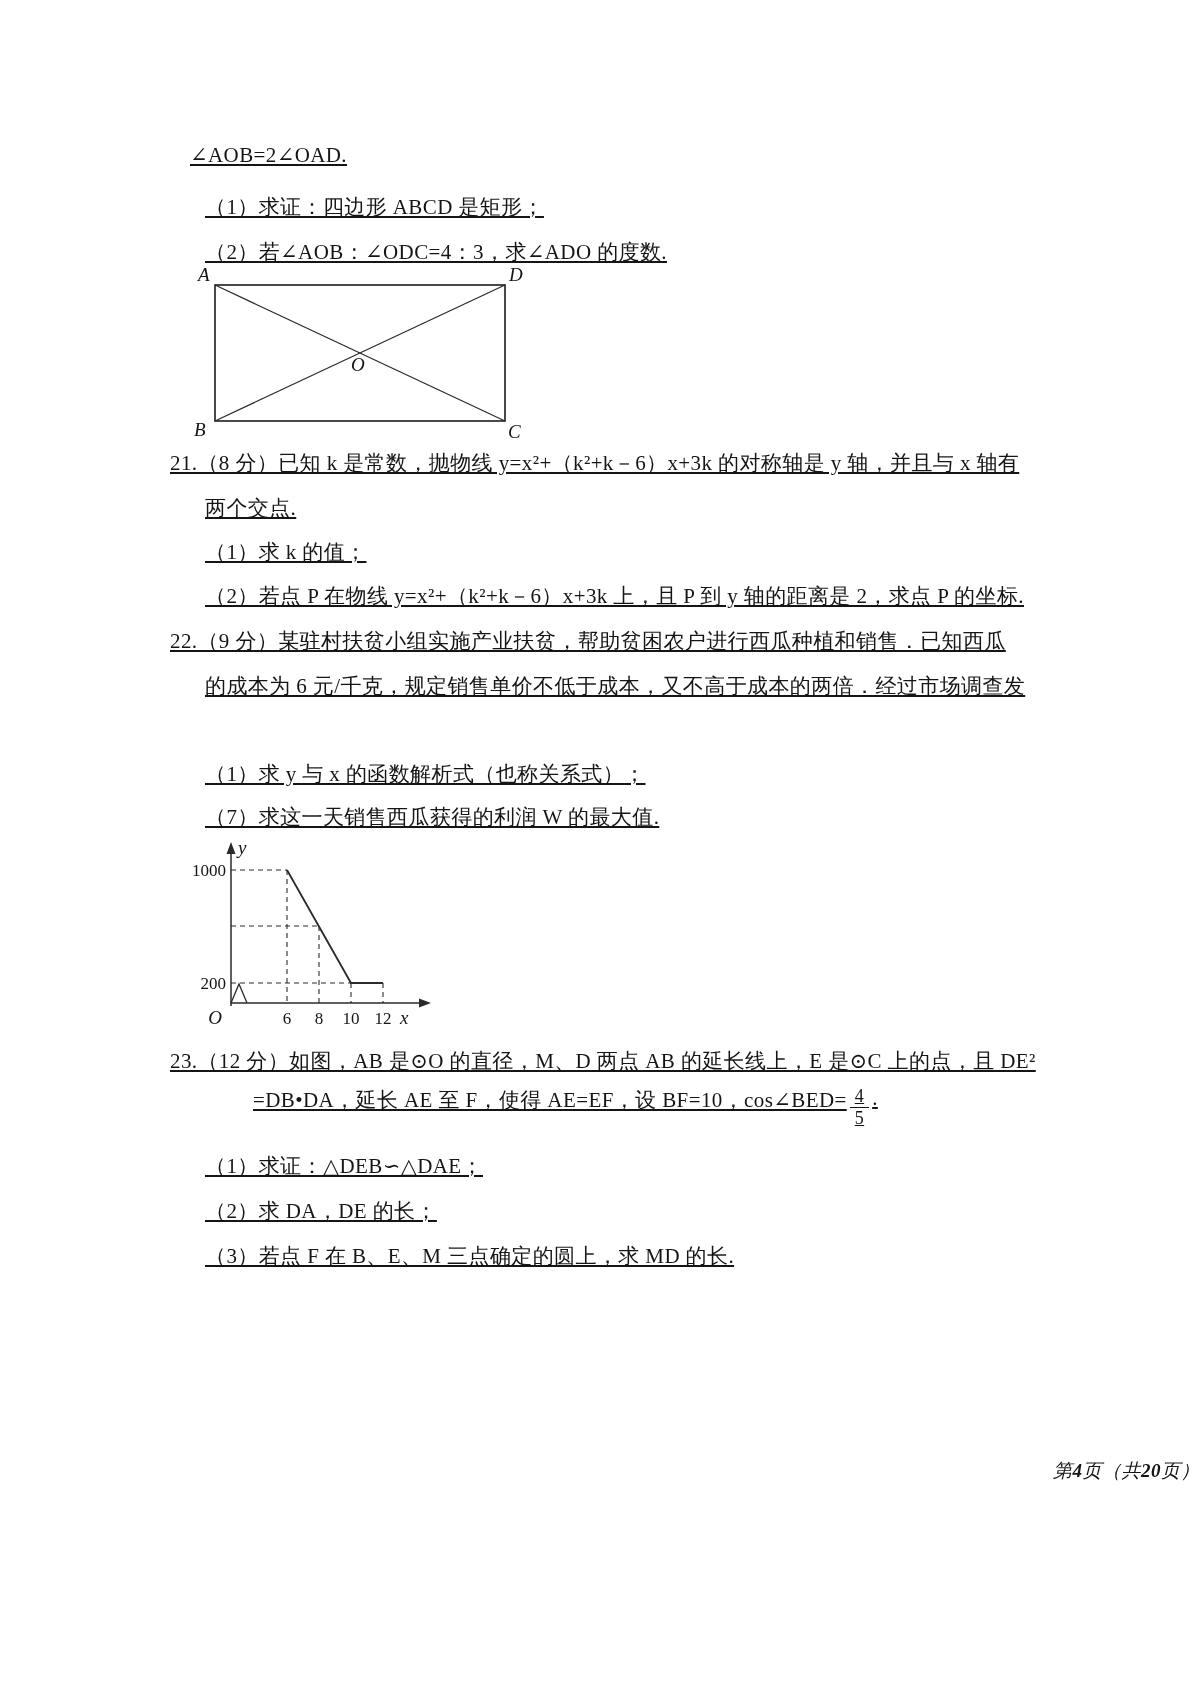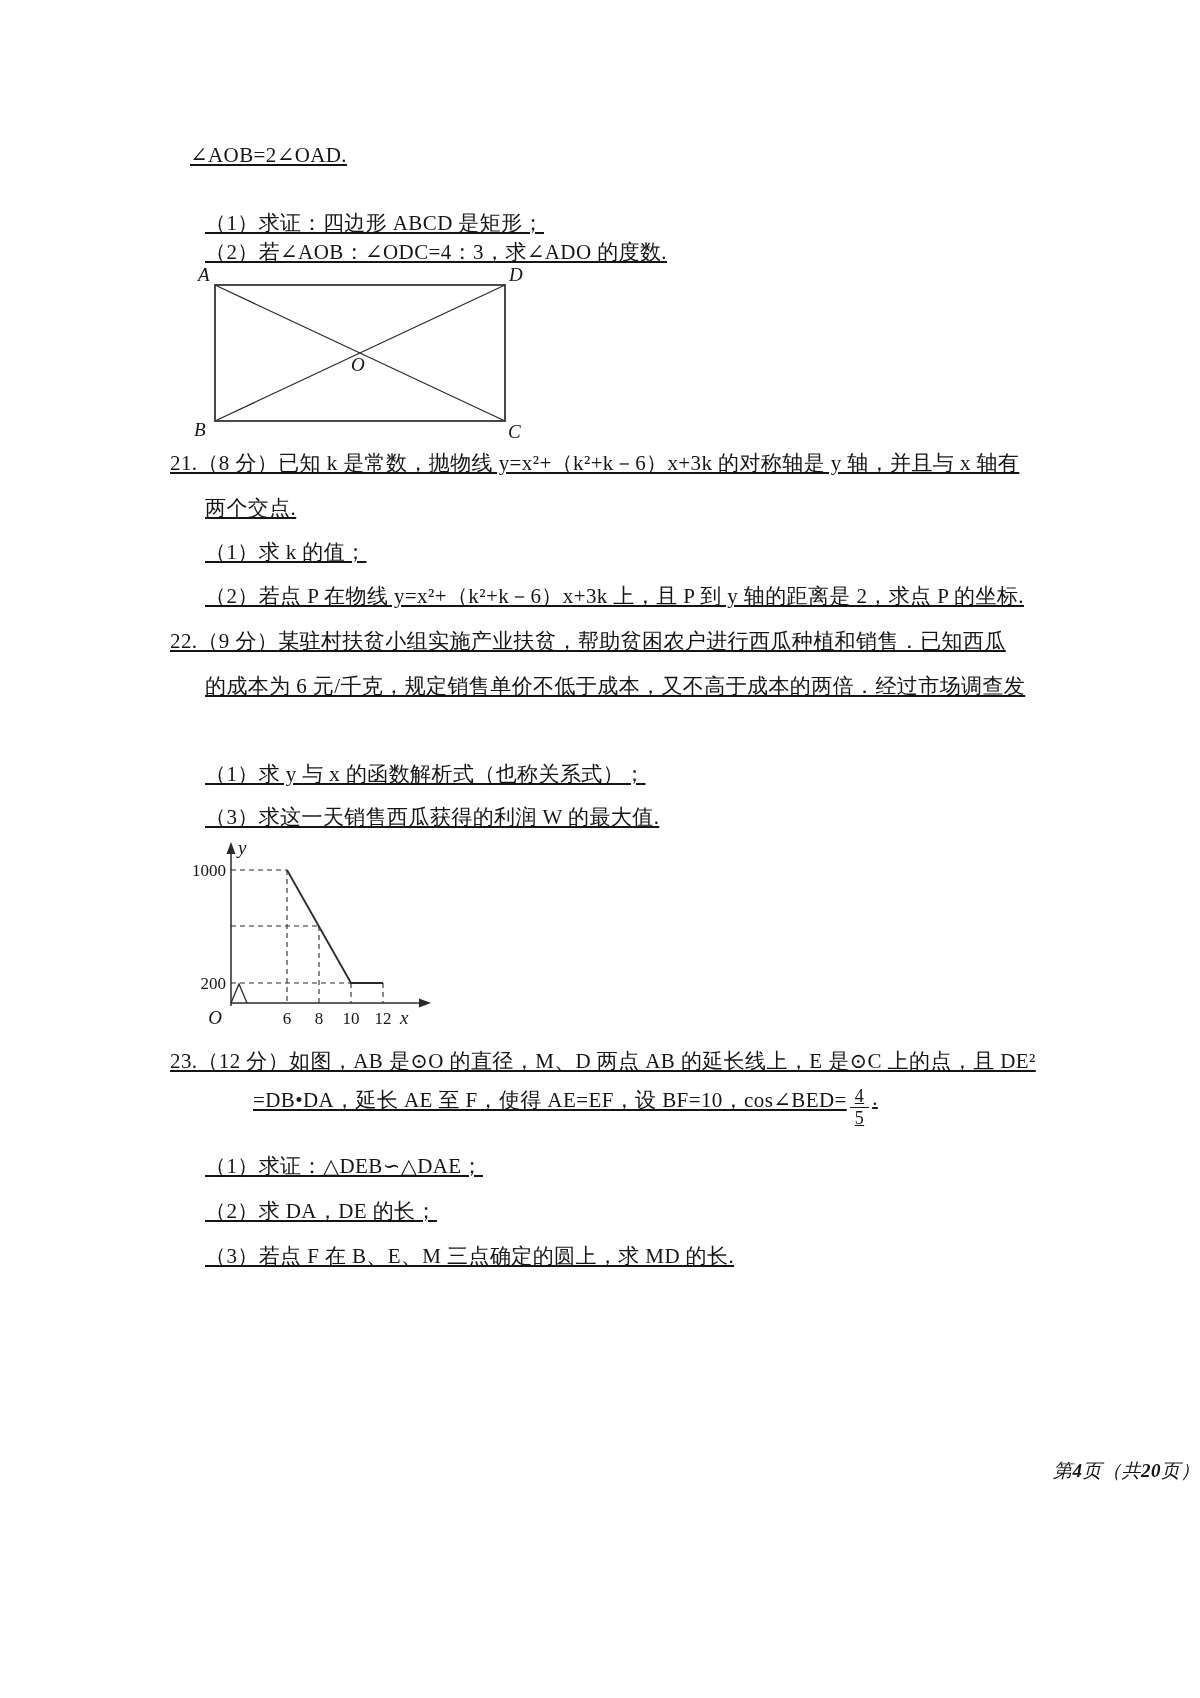--- a/index.html
+++ b/index.html
@@ -18,21 +18,21 @@
   svg text{font-family:"Liberation Serif","DejaVu Serif",serif;font-style:italic;
            font-size:19px;fill:#151515;}
   svg text.num{font-style:normal;font-size:17px;}
 </style>
 </head>
 <body>
 
 <div class="page">
 
   <div class="t" style="left:190px;top:143px">∠AOB=2∠OAD.</div>
-  <div class="t" style="left:205px;top:209px">（1）求证：四边形 ABCD 是矩形；</div>
+  <div class="t" style="left:205px;top:193px">（1）求证：四边形 ABCD 是矩形；</div>
   <div class="t" style="left:205px;top:238px">（2）若∠AOB：∠ODC=4：3，求∠ADO 的度数.</div>
 
   <svg class="fig" style="left:193px;top:268px" width="340" height="176" viewBox="0 0 340 176">
     <rect x="22" y="17" width="290" height="136" fill="none" stroke="#2a2a2a" stroke-width="1.7"></rect>
     <line x1="22" y1="17" x2="312" y2="153" stroke="#2a2a2a" stroke-width="1.2"></line>
     <line x1="22" y1="153" x2="312" y2="17" stroke="#2a2a2a" stroke-width="1.2"></line>
     <text x="5" y="13">A</text>
     <text x="316" y="13">D</text>
     <text x="1" y="168">B</text>
     <text x="315" y="170">C</text>
@@ -40,21 +40,21 @@
   </svg>
 
   <div class="t" style="left:170px;top:449px">21.（8 分）已知 k 是常数，抛物线 y=x²+（k²+k－6）x+3k 的对称轴是 y 轴，并且与 x 轴有</div>
   <div class="t" style="left:205px;top:494px">两个交点.</div>
   <div class="t" style="left:205px;top:538px">（1）求 k 的值；</div>
   <div class="t" style="left:205px;top:582px">（2）若点 P 在物线 y=x²+（k²+k－6）x+3k 上，且 P 到 y 轴的距离是 2，求点 P 的坐标.</div>
 
   <div class="t" style="left:170px;top:627px">22.（9 分）某驻村扶贫小组实施产业扶贫，帮助贫困农户进行西瓜种植和销售．已知西瓜</div>
   <div class="t" style="left:205px;top:672px">的成本为 6 元/千克，规定销售单价不低于成本，又不高于成本的两倍．经过市场调查发</div>
   <div class="t" style="left:205px;top:760px">（1）求 y 与 x 的函数解析式（也称关系式）；</div>
-  <div class="t" style="left:205px;top:803px">（3）求这一天销售西瓜获得的利润 W 的最大值.</div>
+  <div class="t" style="left:205px;top:803px">（7）求这一天销售西瓜获得的利润 W 的最大值.</div>
 
   <svg class="fig" style="left:178px;top:838px" width="280" height="200" viewBox="0 0 280 200">
 
     <line x1="53" y1="168" x2="53" y2="12" stroke="#2a2a2a" stroke-width="1.5"></line>
     <polygon points="53,4 48.5,16 57.5,16" fill="#2a2a2a"></polygon>
     <line x1="53" y1="165" x2="246" y2="165" stroke="#2a2a2a" stroke-width="1.5"></line>
     <polygon points="253,165 241,160.5 241,169.5" fill="#2a2a2a"></polygon>
 
     <polyline points="53,165 61,146 69,165" fill="none" stroke="#2a2a2a" stroke-width="1.3"></polyline>
 

